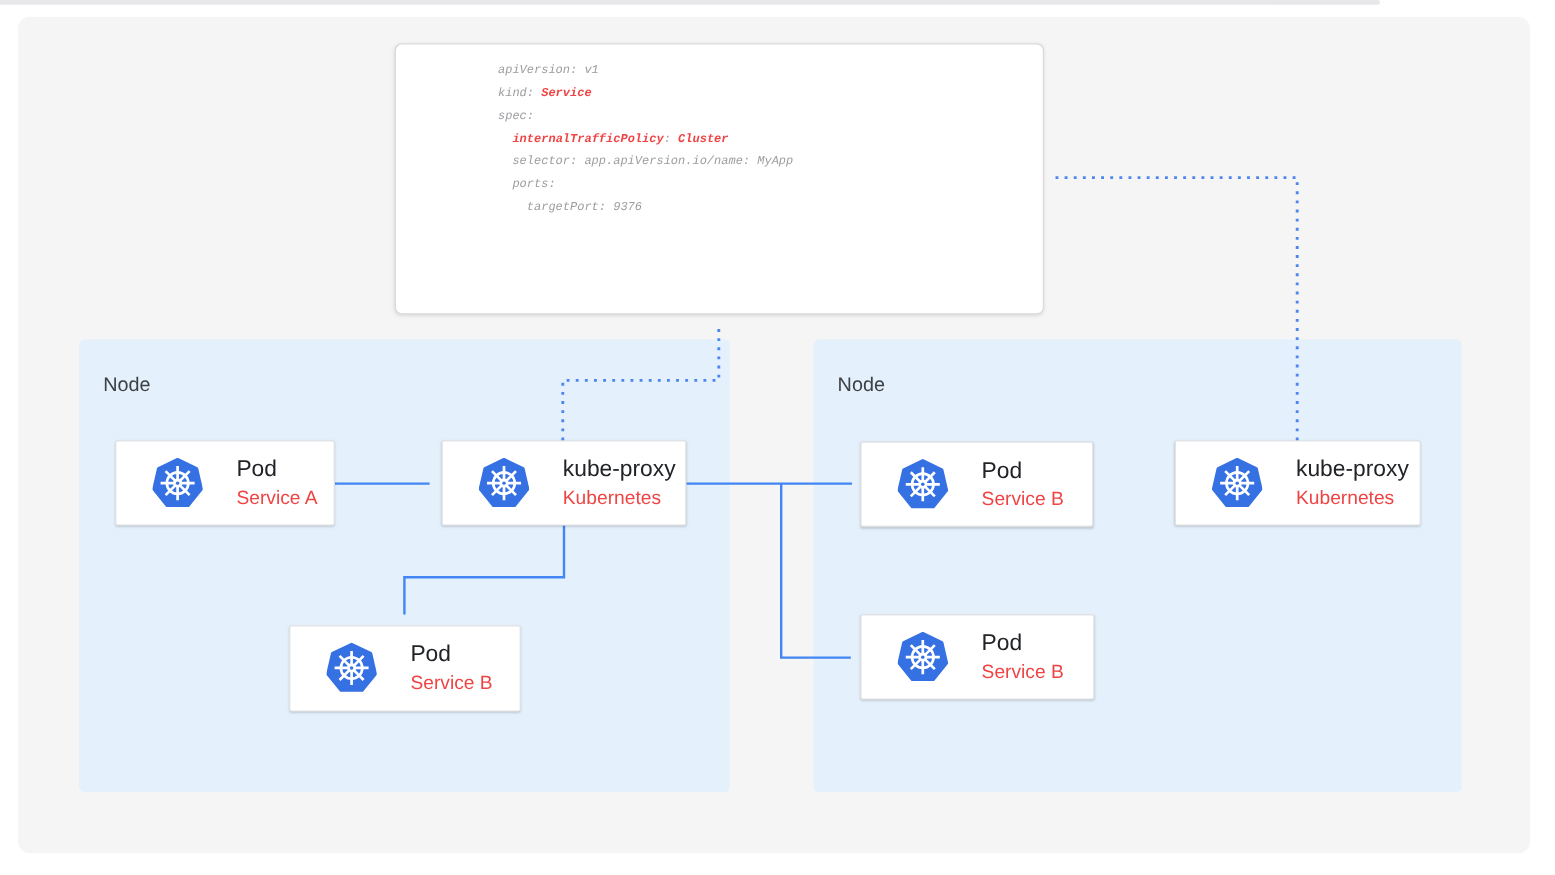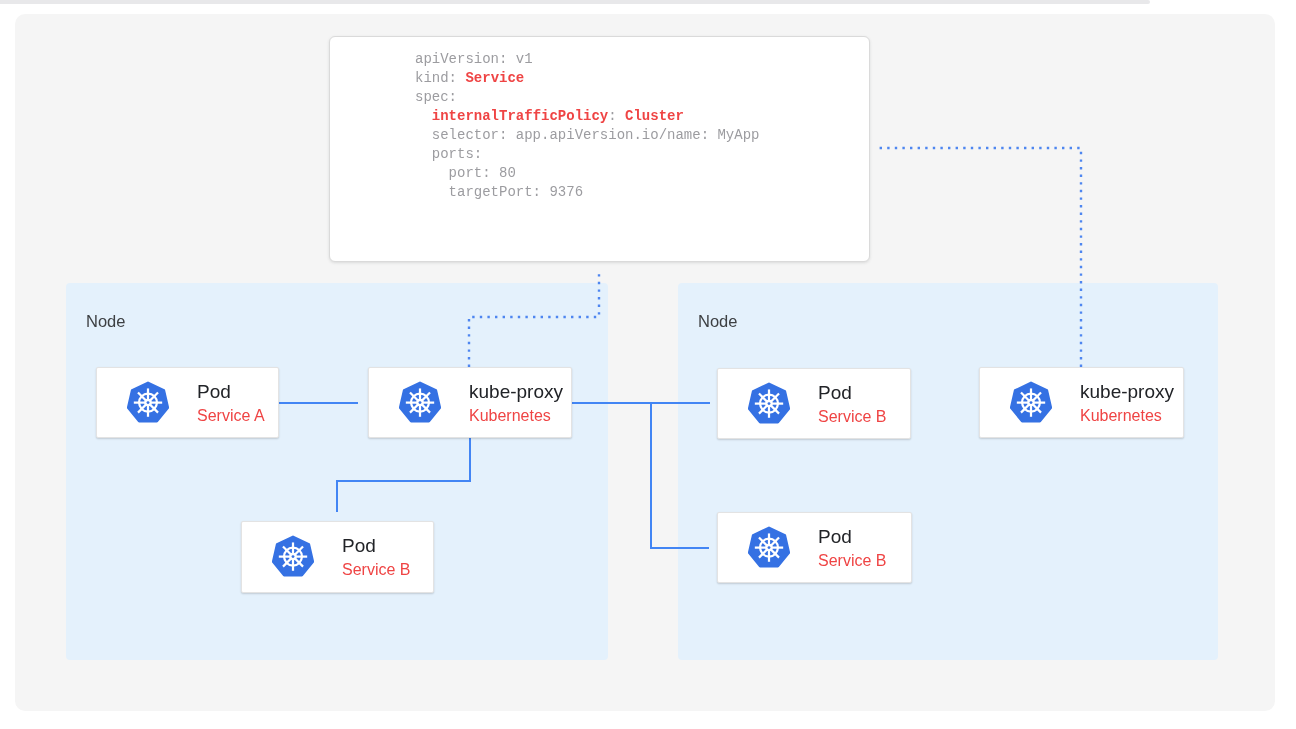--- a/index.html
+++ b/index.html
@@ -8,21 +8,21 @@
   .topbar{position:absolute;left:0;top:0;width:1150px;height:4px;background:#e8e8ea;
           border-radius:0 3px 3px 0;}
   .panel{position:absolute;left:15px;top:14px;width:1260px;height:697px;background:#f5f5f5;
          border-radius:10px;}
 
   
   .yaml-card{position:absolute;left:329px;top:36px;width:541px;height:226px;background:#ffffff;
              border:1px solid #dadada;border-radius:6px;box-shadow:0 1px 3px rgba(60,64,67,.14);
              box-sizing:border-box;padding:13px 0 0 85px;}
   .code-line{white-space:pre;font-family:"Liberation Mono","DejaVu Sans Mono",monospace;
-             font-size:14px;line-height:19px;color:#9c9ca0;}
+             font-style:italic;font-size:10px;line-height:19px;color:#9c9ca0;}
   .code-line .cb{font-weight:bold;color:#ef4444;}
 
   
   .node{position:absolute;background:#e4f1fc;border-radius:4px;}
   .node-label{position:absolute;left:20px;top:29px;font-size:16.5px;color:#3d4043;}
   .node-1{left:66px;top:283px;width:542px;height:377px;}
   .node-2{left:678px;top:283px;width:540px;height:377px;}
 
   
   .card{position:absolute;background:#ffffff;border:1px solid #e3e3e3;border-radius:2px;
@@ -53,21 +53,20 @@
   <div class="topbar"></div>
   <div class="panel"></div>
 
   <div class="yaml-card">
     <div class="code-line"><span>apiVersion: v1</span></div>
     <div class="code-line"><span>kind: </span><span class="cb">Service</span></div>
     <div class="code-line"><span>spec:</span></div>
     <div class="code-line"><span>  </span><span class="cb">internalTrafficPolicy</span><span>: </span><span class="cb">Cluster</span></div>
     <div class="code-line"><span>  selector: app.apiVersion.io/name: MyApp</span></div>
     <div class="code-line"><span>  ports:</span></div>
-    <div class="code-line"><span>    port: 80</span></div>
     <div class="code-line"><span>    targetPort: 9376</span></div>
   </div>
 
   <div class="node node-1">
     <div class="node-label">Node</div>
   </div>
   <div class="node node-2">
     <div class="node-label">Node</div>
   </div>
 

